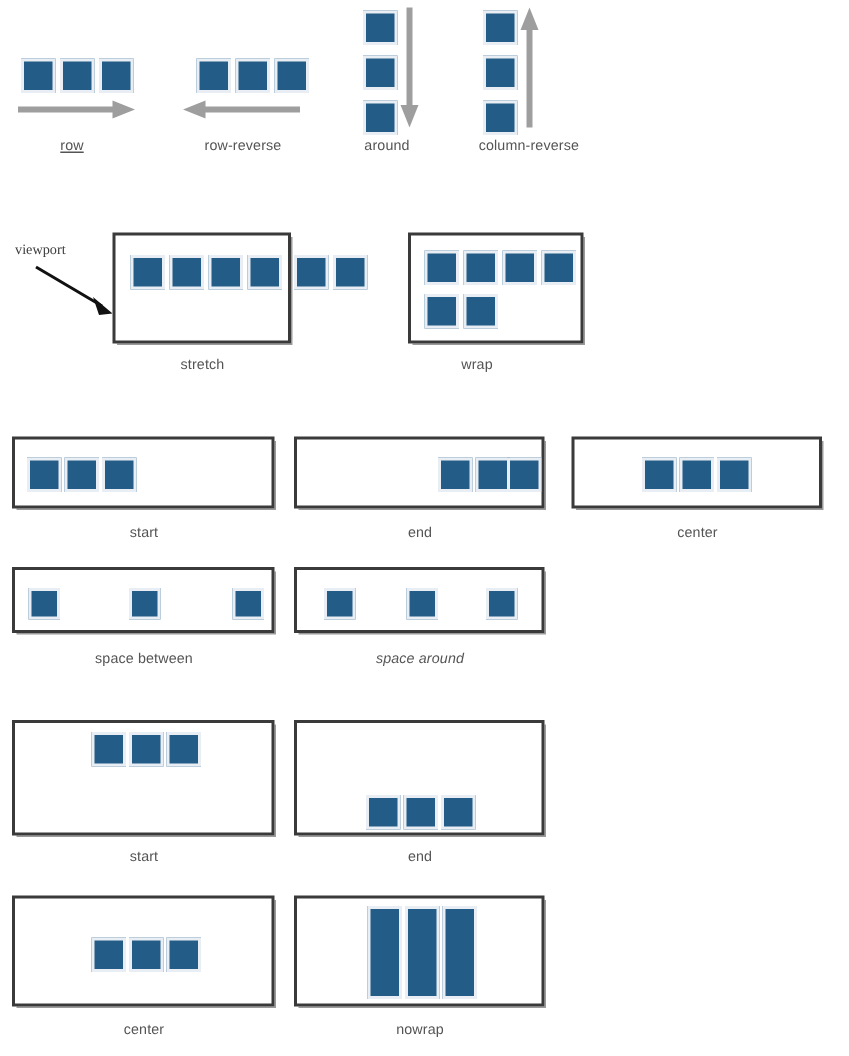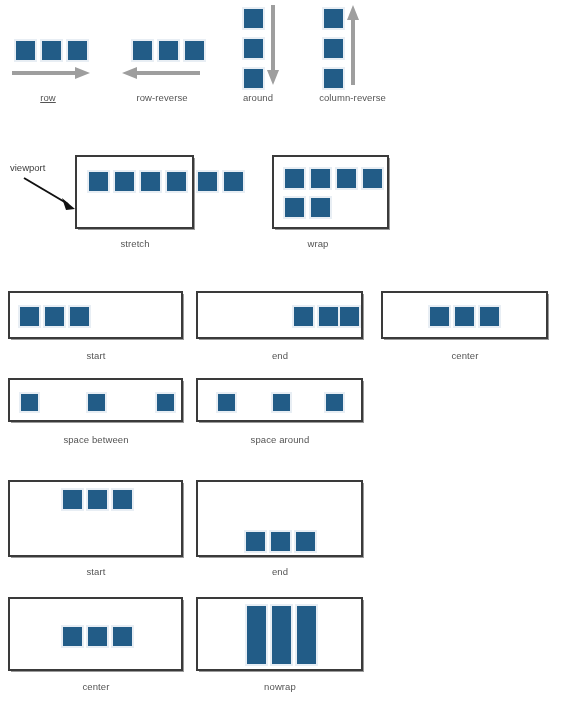--- a/index.html
+++ b/index.html
@@ -41,20 +41,21 @@
     color: #545454;
     text-align: center;
     white-space: nowrap;
     letter-spacing: .1px;
   }
   .vp-label {
     position: absolute;
     font-size: 9.5px;
     color: #3d3d3d;
     white-space: nowrap;
+    font-family: Liberation Serif, serif;
   }
   .arrow-h, .arrow-v { position: absolute; }
   svg { display: block; overflow: visible; }
 </style>
 </head>
 <body>
 
 <div class="canvas">
 
   <div class="abs">
@@ -169,21 +170,21 @@
     <div class="sq" style="left:86px;  top:392px; width:17px; height:17px;"></div>
     <div class="sq" style="left:155px; top:392px; width:17px; height:17px;"></div>
     <div class="caption" style="left:56px; top:434px; width:80px;">space between</div>
   </div>
 
   <div class="abs">
     <div class="box" style="left:196px; top:378px; width:167px; height:44px;"></div>
     <div class="sq" style="left:216px; top:392px; width:17px; height:17px;"></div>
     <div class="sq" style="left:271px; top:392px; width:17px; height:17px;"></div>
     <div class="sq" style="left:324px; top:392px; width:17px; height:17px;"></div>
-    <div class="caption" style="left:240px; top:434px; width:80px;">space around</div>
+    <div class="caption" style="left:240px; top:434px; width:80px;font-style:italic;">space around</div>
   </div>
 
   <div class="abs">
     <div class="box" style="left:8px; top:480px; width:175px; height:77px;"></div>
     <div class="sq" style="left:61px;  top:488px; width:19px; height:19px;"></div>
     <div class="sq" style="left:86px;  top:488px; width:19px; height:19px;"></div>
     <div class="sq" style="left:111px; top:488px; width:19px; height:19px;"></div>
     <div class="caption" style="left:56px; top:566px; width:80px;">start</div>
   </div>
 

